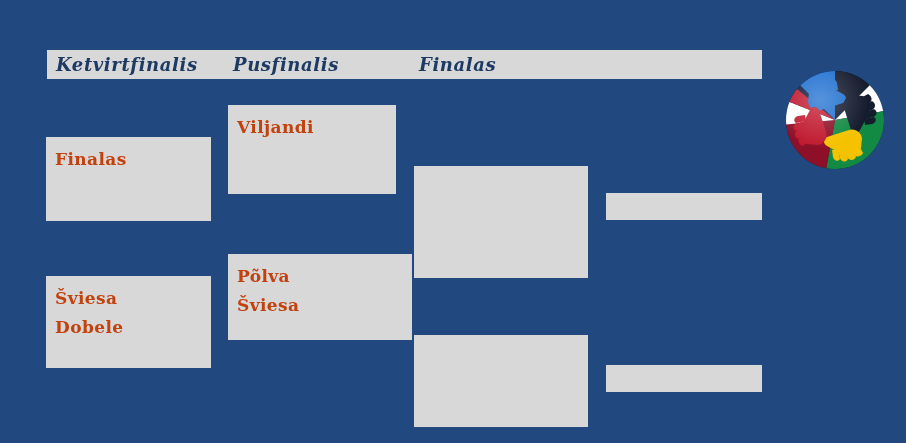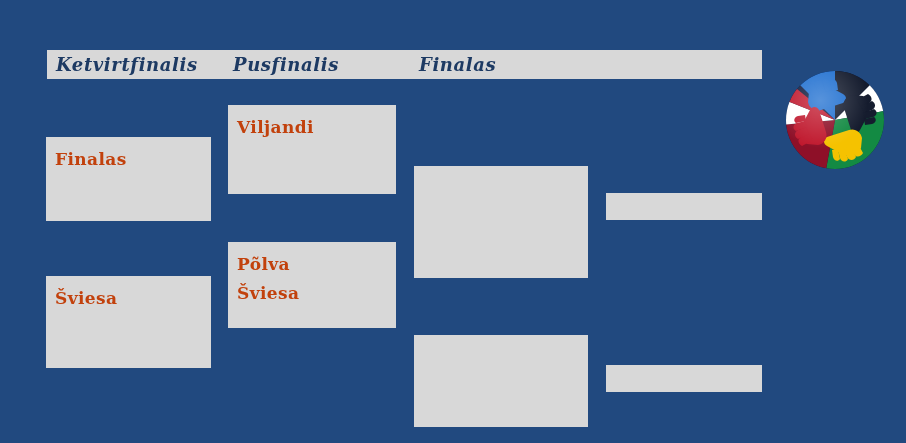--- a/index.html
+++ b/index.html
@@ -68,21 +68,21 @@
   .match-line.spacer-line {
     color: transparent;
   }
 
   
   #qf-0 { left: 46px; top: 137px; width: 165px; height: 84px; }
   #qf-1 { left: 46px; top: 276px; width: 165px; height: 92px; }
 
   
   #sf-0 { left: 228px; top: 105px; width: 168px; height: 89px; }
-  #sf-1 { left: 228px; top: 242px; width: 168px; height: 86px; }
+  #sf-1 { left: 228px; top: 254px; width: 184px; height: 86px; }
 
   
   #fn-0 { left: 414px; top: 166px; width: 174px; height: 112px; }
   #fn-1 { left: 414px; top: 335px; width: 174px; height: 92px; }
 
   
   #wn-0 { left: 606px; top: 193px; width: 156px; height: 27px; }
   #wn-1 { left: 606px; top: 365px; width: 156px; height: 27px; }
 
   
@@ -105,20 +105,21 @@
     <span class="round-label" id="round-label-1">Pusfinalis</span>
     <span class="round-label" id="round-label-2">Finalas</span>
   </div>
 
   <div class="box match-card" id="qf-0">
     <div class="match-line">Finalas</div>
   </div>
 
   <div class="box match-card" id="qf-1">
     <div class="match-line">Šviesa</div>
+    <div class="match-line">Dobele</div>
   </div>
 
   <div class="box match-card" id="sf-0">
     <div class="match-line">Viljandi</div>
     <div class="match-line spacer-line"></div>
     <div class="match-line spacer-line"></div>
   </div>
 
   <div class="box match-card" id="sf-1">
     <div class="match-line">Põlva</div>

